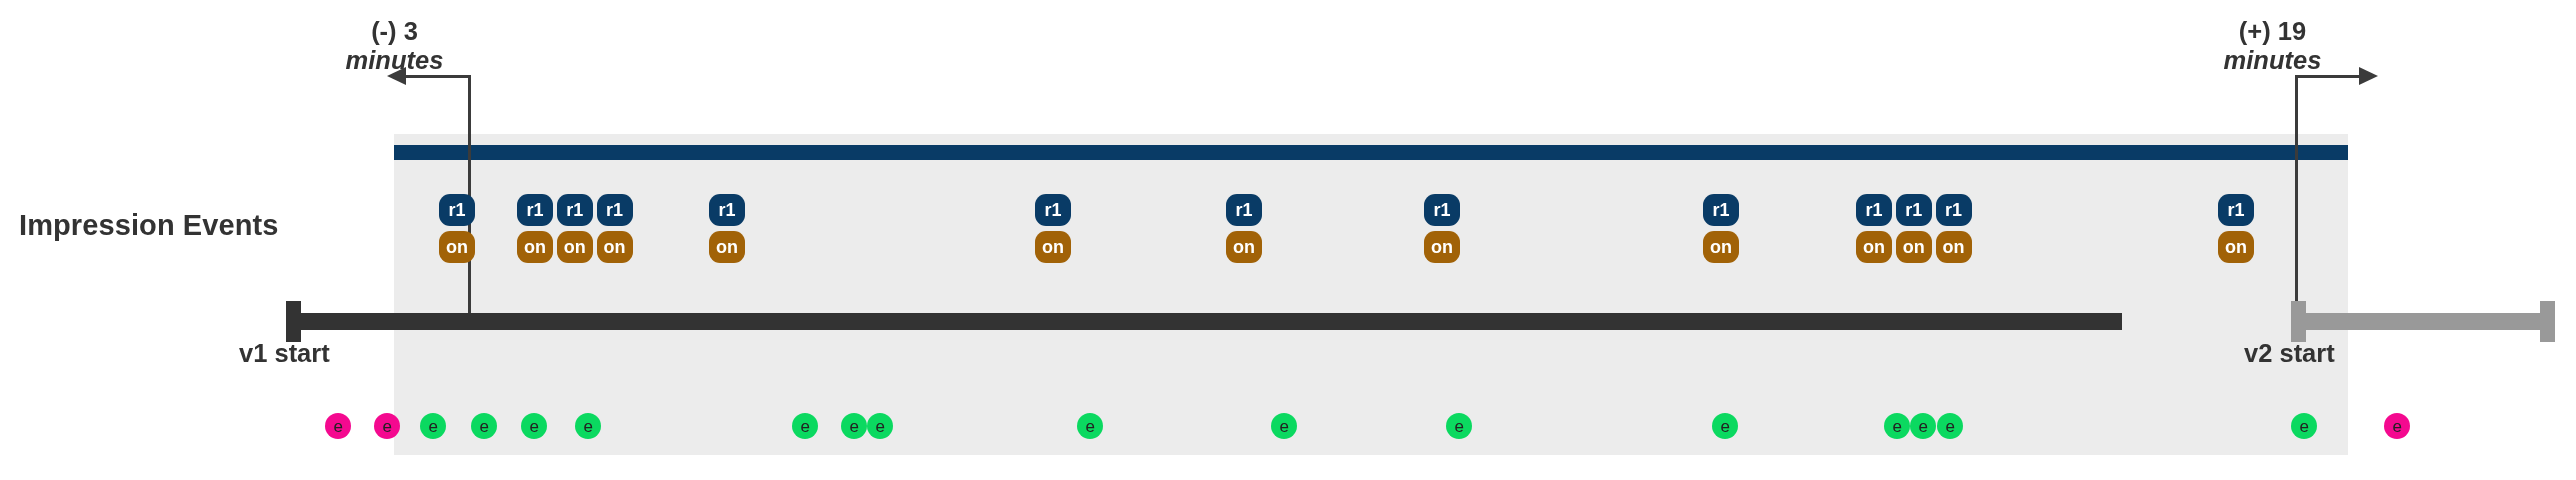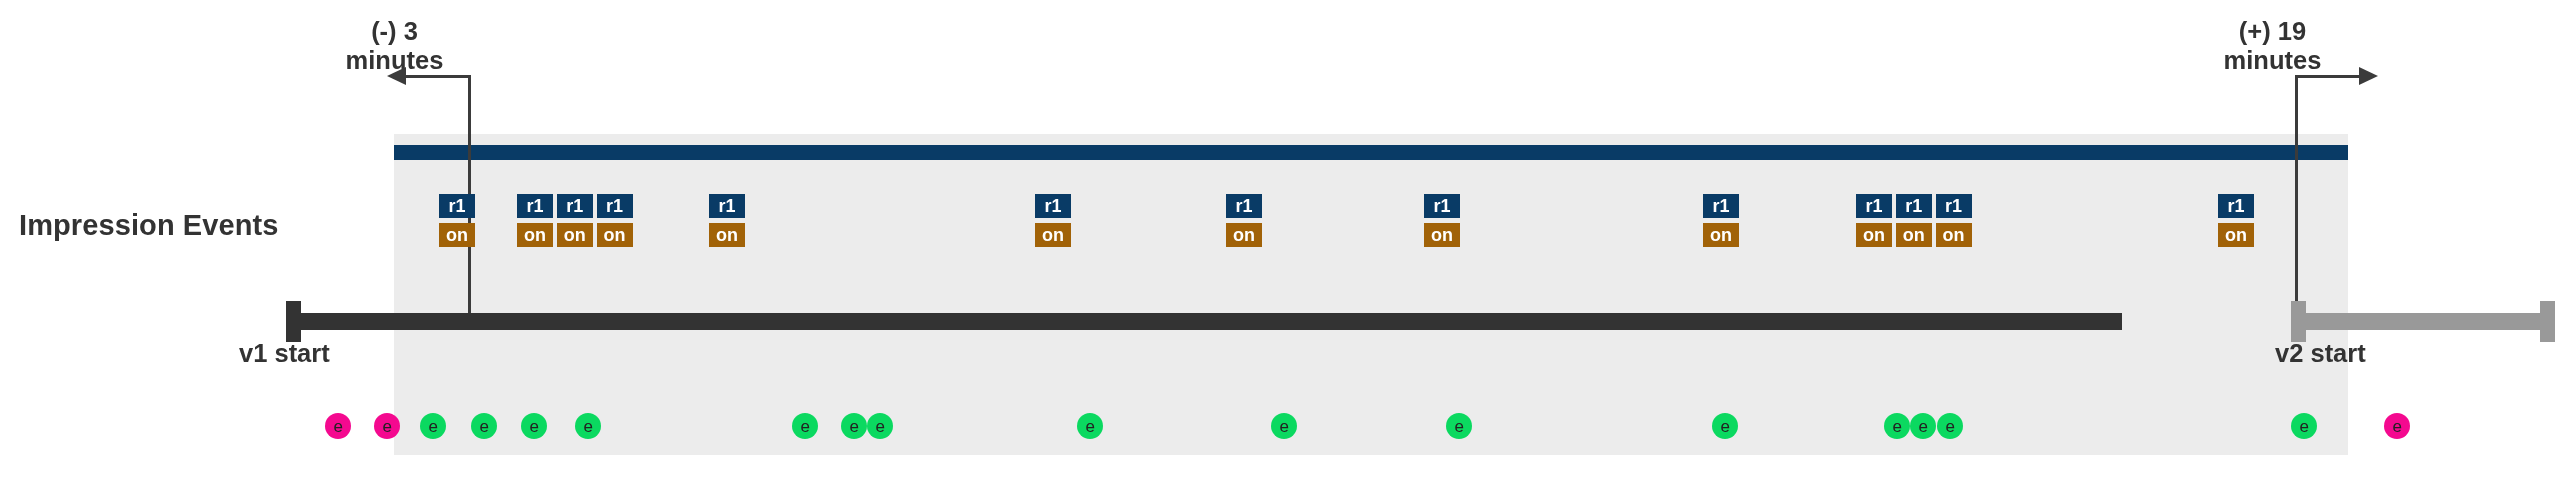--- a/index.html
+++ b/index.html
@@ -54,21 +54,21 @@
   
   .callout {
     position: absolute;
     font-size: 25.5px;
     font-weight: 700;
     color: #333333;
     text-align: center;
     line-height: 1.15;
     white-space: nowrap;
   }
-  .callout .l2 { display: block; }
+  .callout .l2 { display: block; font-style: italic; }
 
   .callout-left  { left: 319px; top: 17px; width: 151px; }
   .callout-right { left: 2197px; top: 17px; width: 151px; }
 
   
   .guide {
     position: absolute;
     width: 2.8px;
     background: #3b3b3b;
   }
@@ -98,28 +98,29 @@
   
   .badge-group {
     position: absolute;
     display: flex;
     gap: 3.8px;
     top: 194px;
   }
   .badge-stack { display: flex; flex-direction: column; gap: 4.7px; }
   .badge {
     width: 36px;
-    height: 24px;
+    height: 32px;
     display: flex;
     align-items: center;
     justify-content: center;
     font-size: 18px;
     font-weight: 700;
     color: #ffffff;
     line-height: 1;
+    border-radius: 11px;
   }
   .badge.req { background: #093b66; }
   .badge.on  { background: #a16207; }
 
   
   .vbar {
     position: absolute;
     height: 17px;
   }
   .vbar.v1 { left: 286px;  top: 313px; width: 1836px; background: #333333; }
@@ -137,21 +138,21 @@
 
   .vlabel {
     position: absolute;
     font-size: 25.5px;
     font-weight: 700;
     color: #333333;
     white-space: nowrap;
     top: 339px;
   }
   .vlabel.v1 { left: 239px; }
-  .vlabel.v2 { left: 2244px; margin-left: 31px; }
+  .vlabel.v2 { left: 2244px; }
 
   
   .evt {
     position: absolute;
     width: 26.4px;
     height: 26.4px;
     border-radius: 50%;
     top: 413px;
     display: flex;
     align-items: center;

